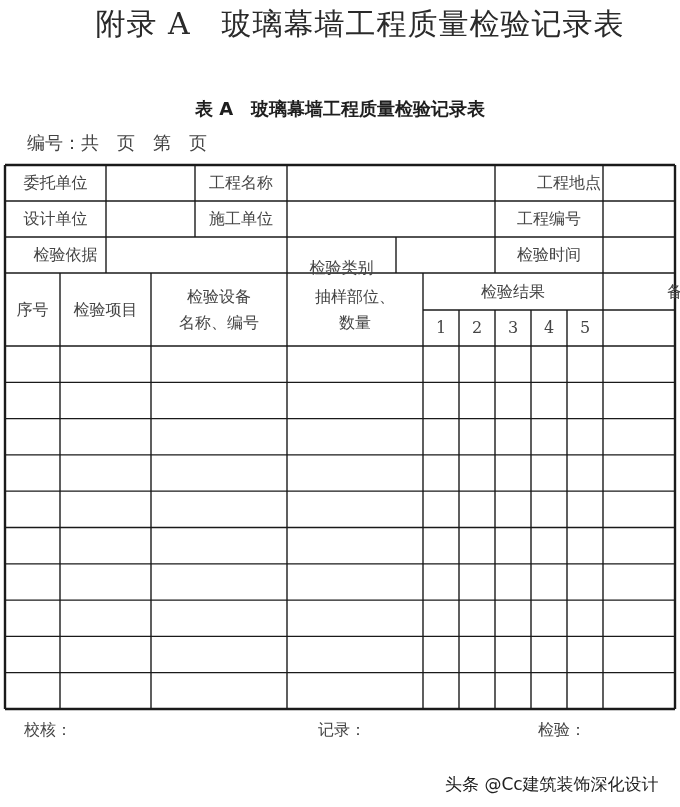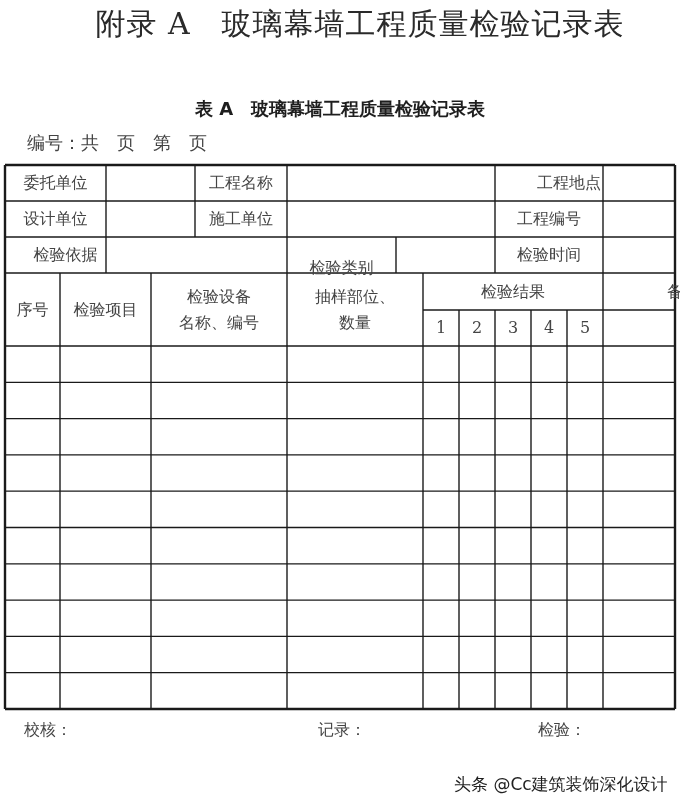--- a/index.html
+++ b/index.html
@@ -8,21 +8,21 @@
   .appendix-title { position: absolute; left: 0; top: 4px; width: 680px; text-align: center;
          font-size: 30px; letter-spacing: 1px; color: #2a2a2a; font-weight: normal; padding-left: 20px; }
   .table-title { position: absolute; left: 0; top: 97px; width: 680px; text-align: center;
          font-size: 18px; font-weight: bold; color: #1e1e1e; font-family: "DejaVu Sans", sans-serif; }
   .serial { position: absolute; left: 27px; top: 131px; font-size: 18px; color: #444; word-spacing: 8px; }
   .grid { position: absolute; left: 0; top: 0; width: 680px; height: 807px; }
   .cell { position: absolute; display: flex; align-items: center; justify-content: center;
           font-size: 16px; color: #444; text-align: center; line-height: 26px; }
   .sig { position: absolute; top: 720px; font-size: 16px; color: #444; }
   .watermark { position: absolute; left: 445px; top: 773px; font-size: 17px; color: #1e1e1e;
-          font-family: "DejaVu Sans", sans-serif; text-shadow: 0 0 2px #fff, 0 0 1px #fff; margin-left: 9px; }
+          font-family: "DejaVu Sans", sans-serif; text-shadow: 0 0 2px #fff, 0 0 1px #fff; }
   svg line { stroke: #1a1a1a; }
 </style>
 </head>
 <body>
 
 <div class="appendix-title">附录 A　玻璃幕墙工程质量检验记录表</div>
 <div class="table-title">表 A　玻璃幕墙工程质量检验记录表</div>
 <div class="serial">编号：共　页　第　页</div>
 
 <svg class="grid" viewBox="0 0 680 807" width="680" height="807">

